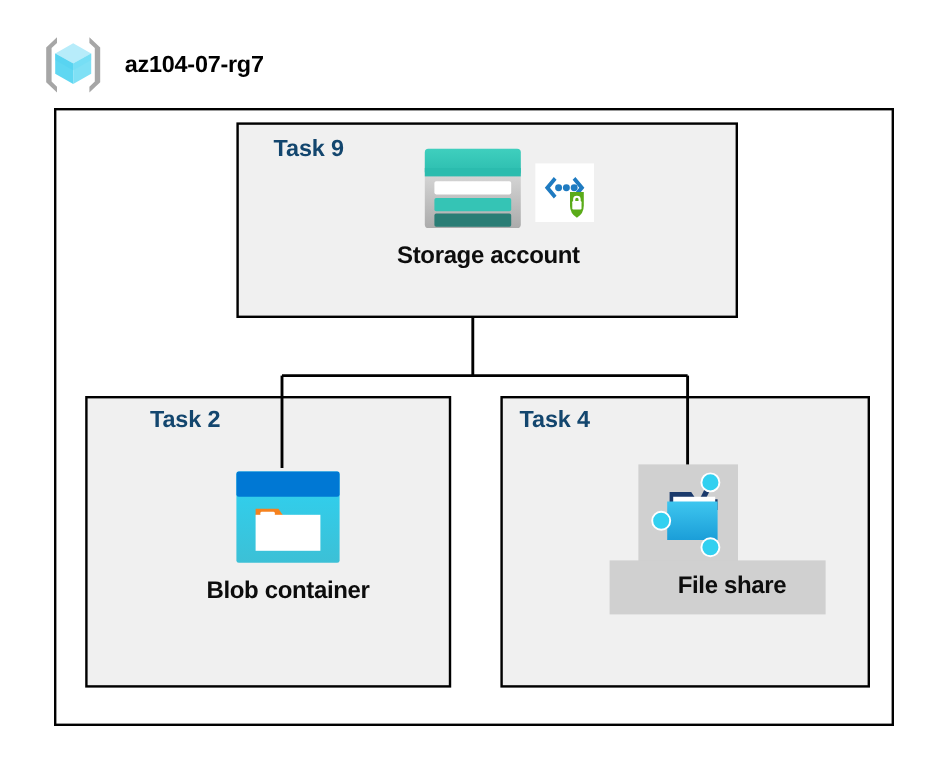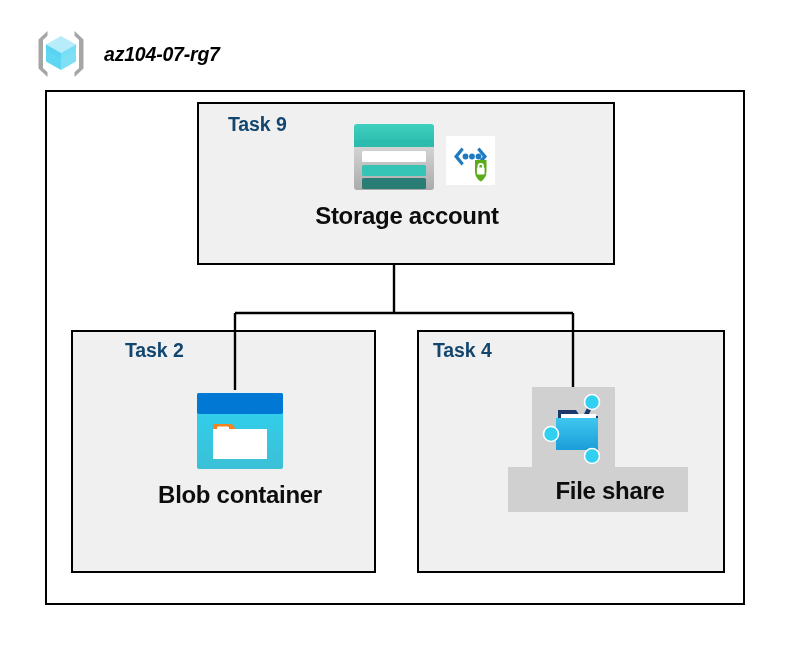--- a/index.html
+++ b/index.html
@@ -25,21 +25,20 @@
     align-items: center;
   }
   #rg-icon { width: 58px; height: 52px; display: block; }
   #rg-title {
     margin-left: 14px;
     font-size: 19.5px;
     font-weight: bold;
     color: #000000;
     letter-spacing: -0.2px;
     white-space: nowrap;
-    font-style: italic;
   }
 
   
   #rg-box {
     position: absolute;
     left: 45px;
     top: 90px;
     width: 700px;
     height: 515px;
     border: 2.5px solid #000000;
@@ -69,21 +68,21 @@
   #task1-label { left: 228px; top: 113px; }
   #task2-label { left: 89px;  top: 339px; margin-left: 36px; }
   #task3-label { left: 433px; top: 339px; }
 
   
   #connector { position: absolute; left: 0; top: 0; width: 788px; height: 647px; pointer-events: none; }
 
   
   .node-caption {
     position: absolute;
-    font-size: 24px;
+    font-size: 20px;
     font-weight: bold;
     color: #0d0d0d;
     letter-spacing: -0.3px;
     white-space: nowrap;
     text-align: center;
   }
   #storage-caption { left: 297px; top: 202px; width: 220px; }
   #blob-caption    { left: 130px; top: 481px; width: 220px; }
 
   

